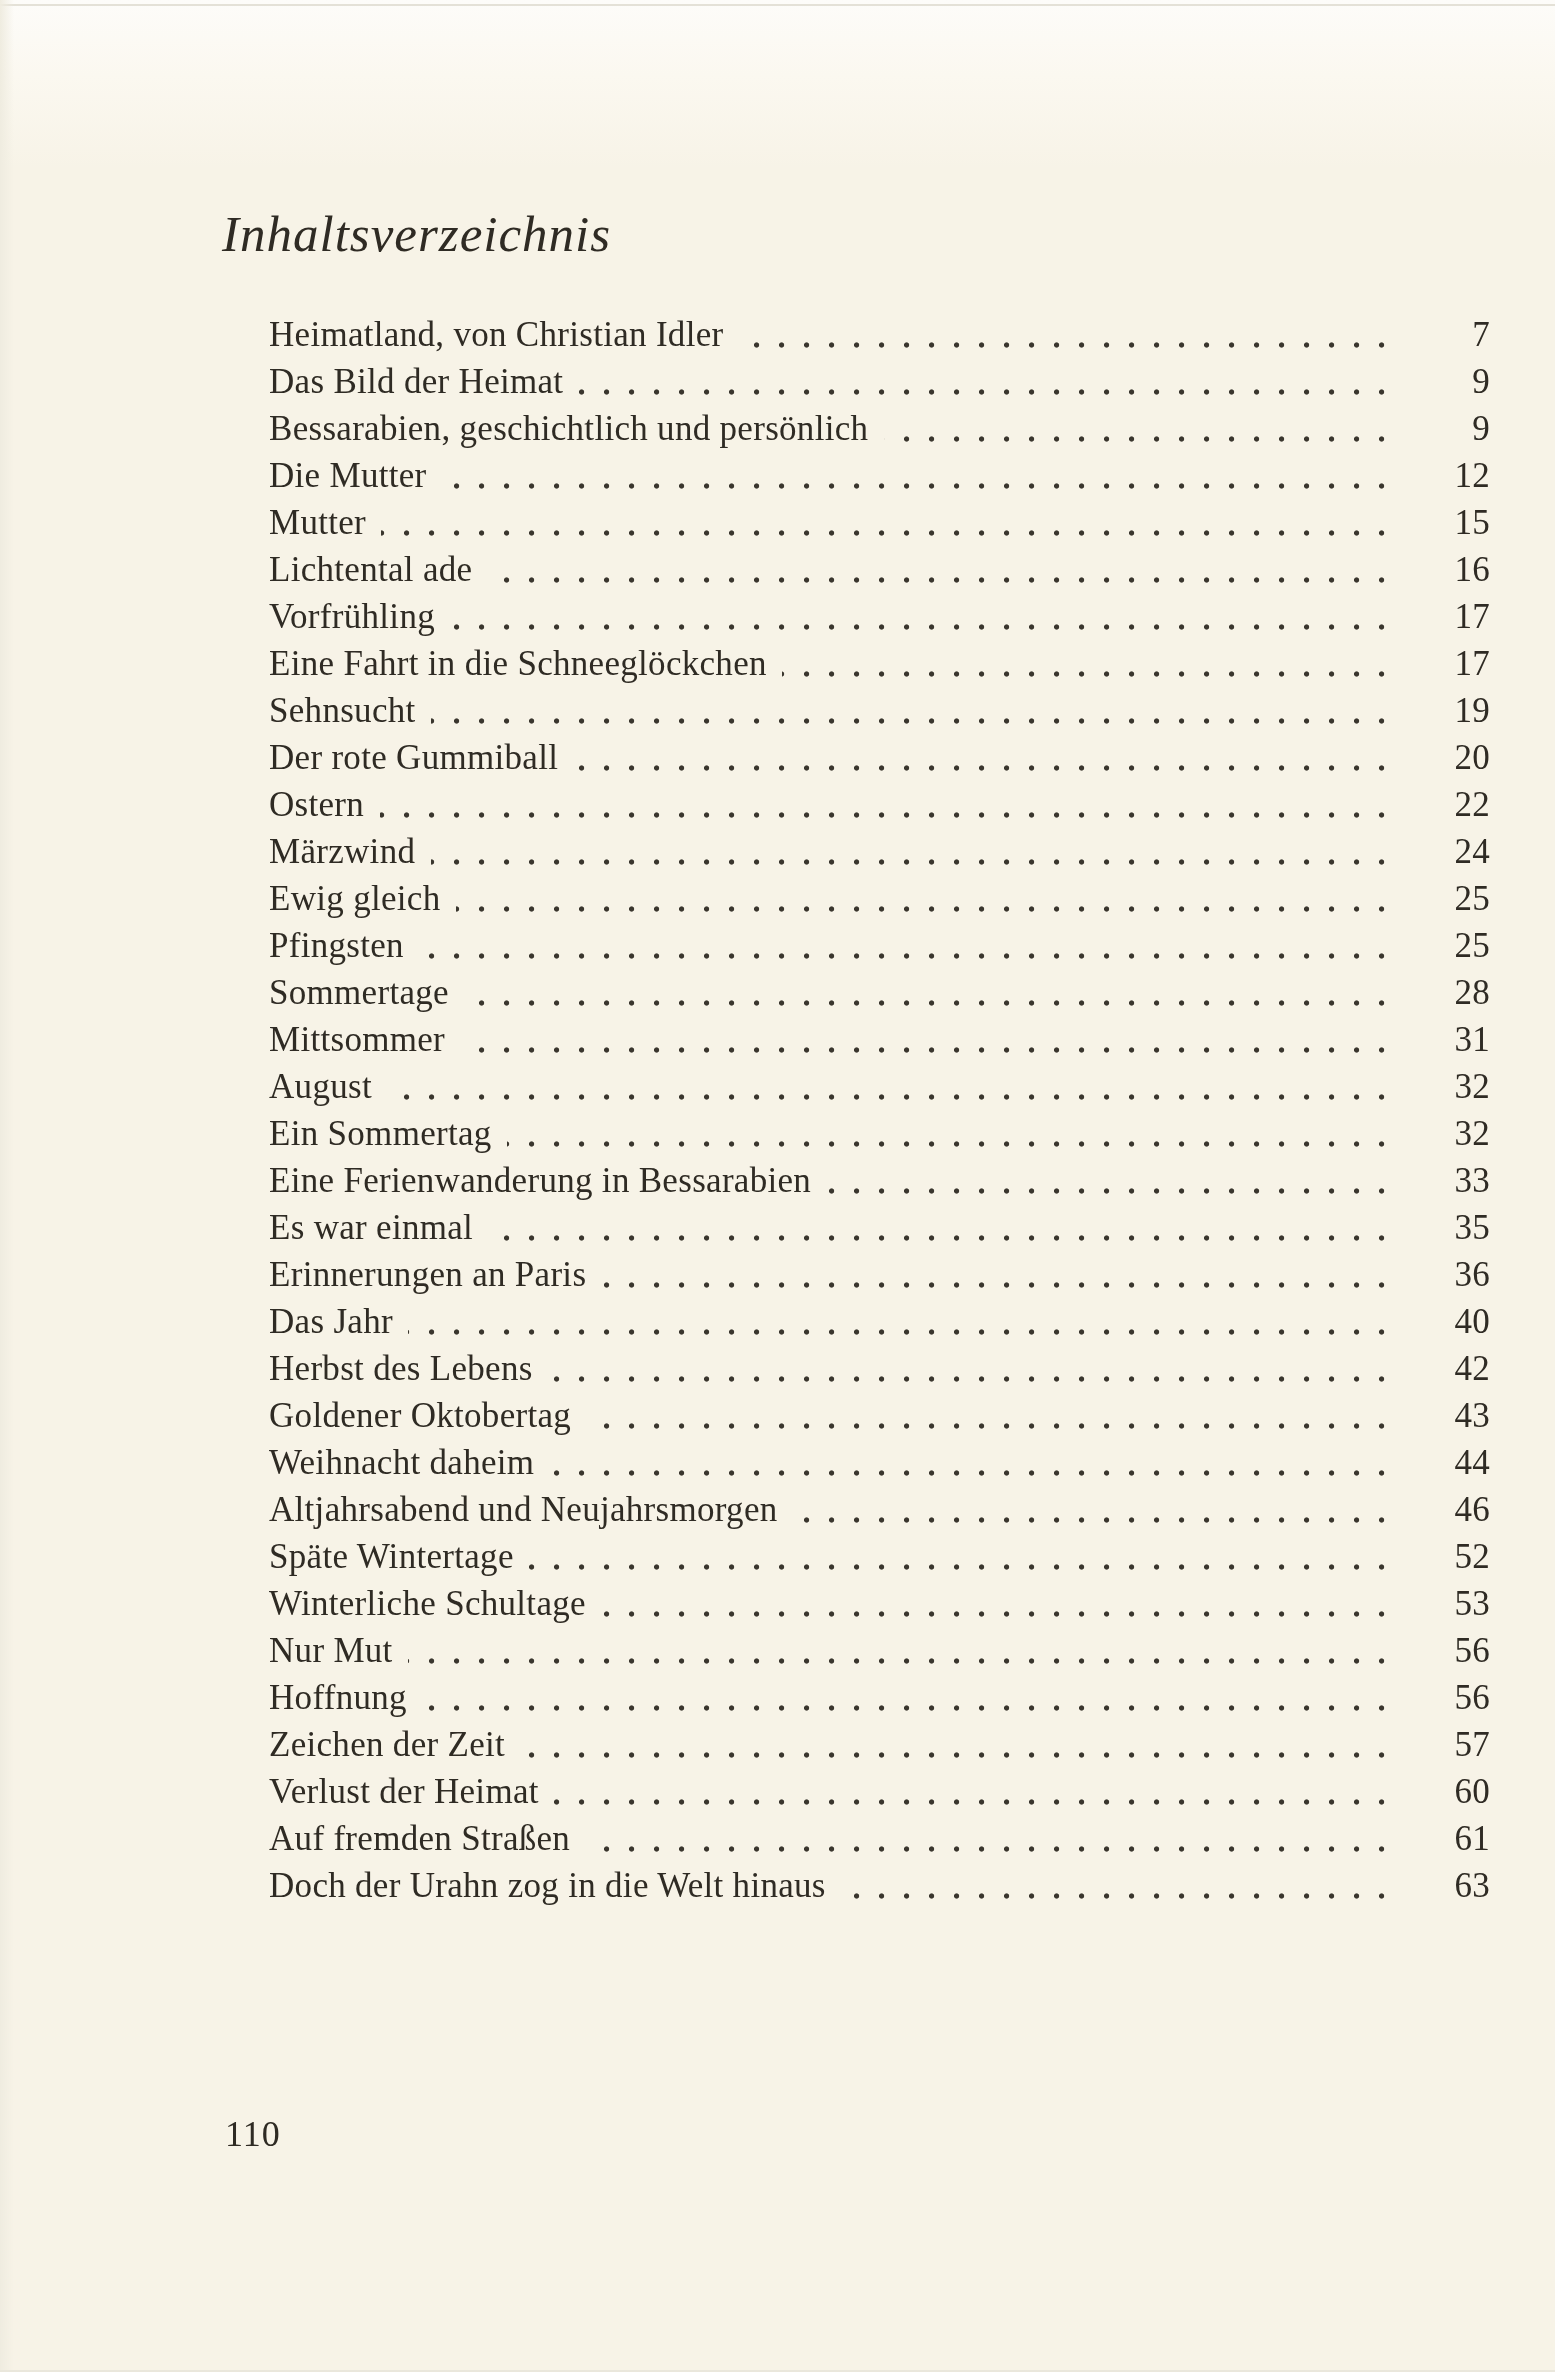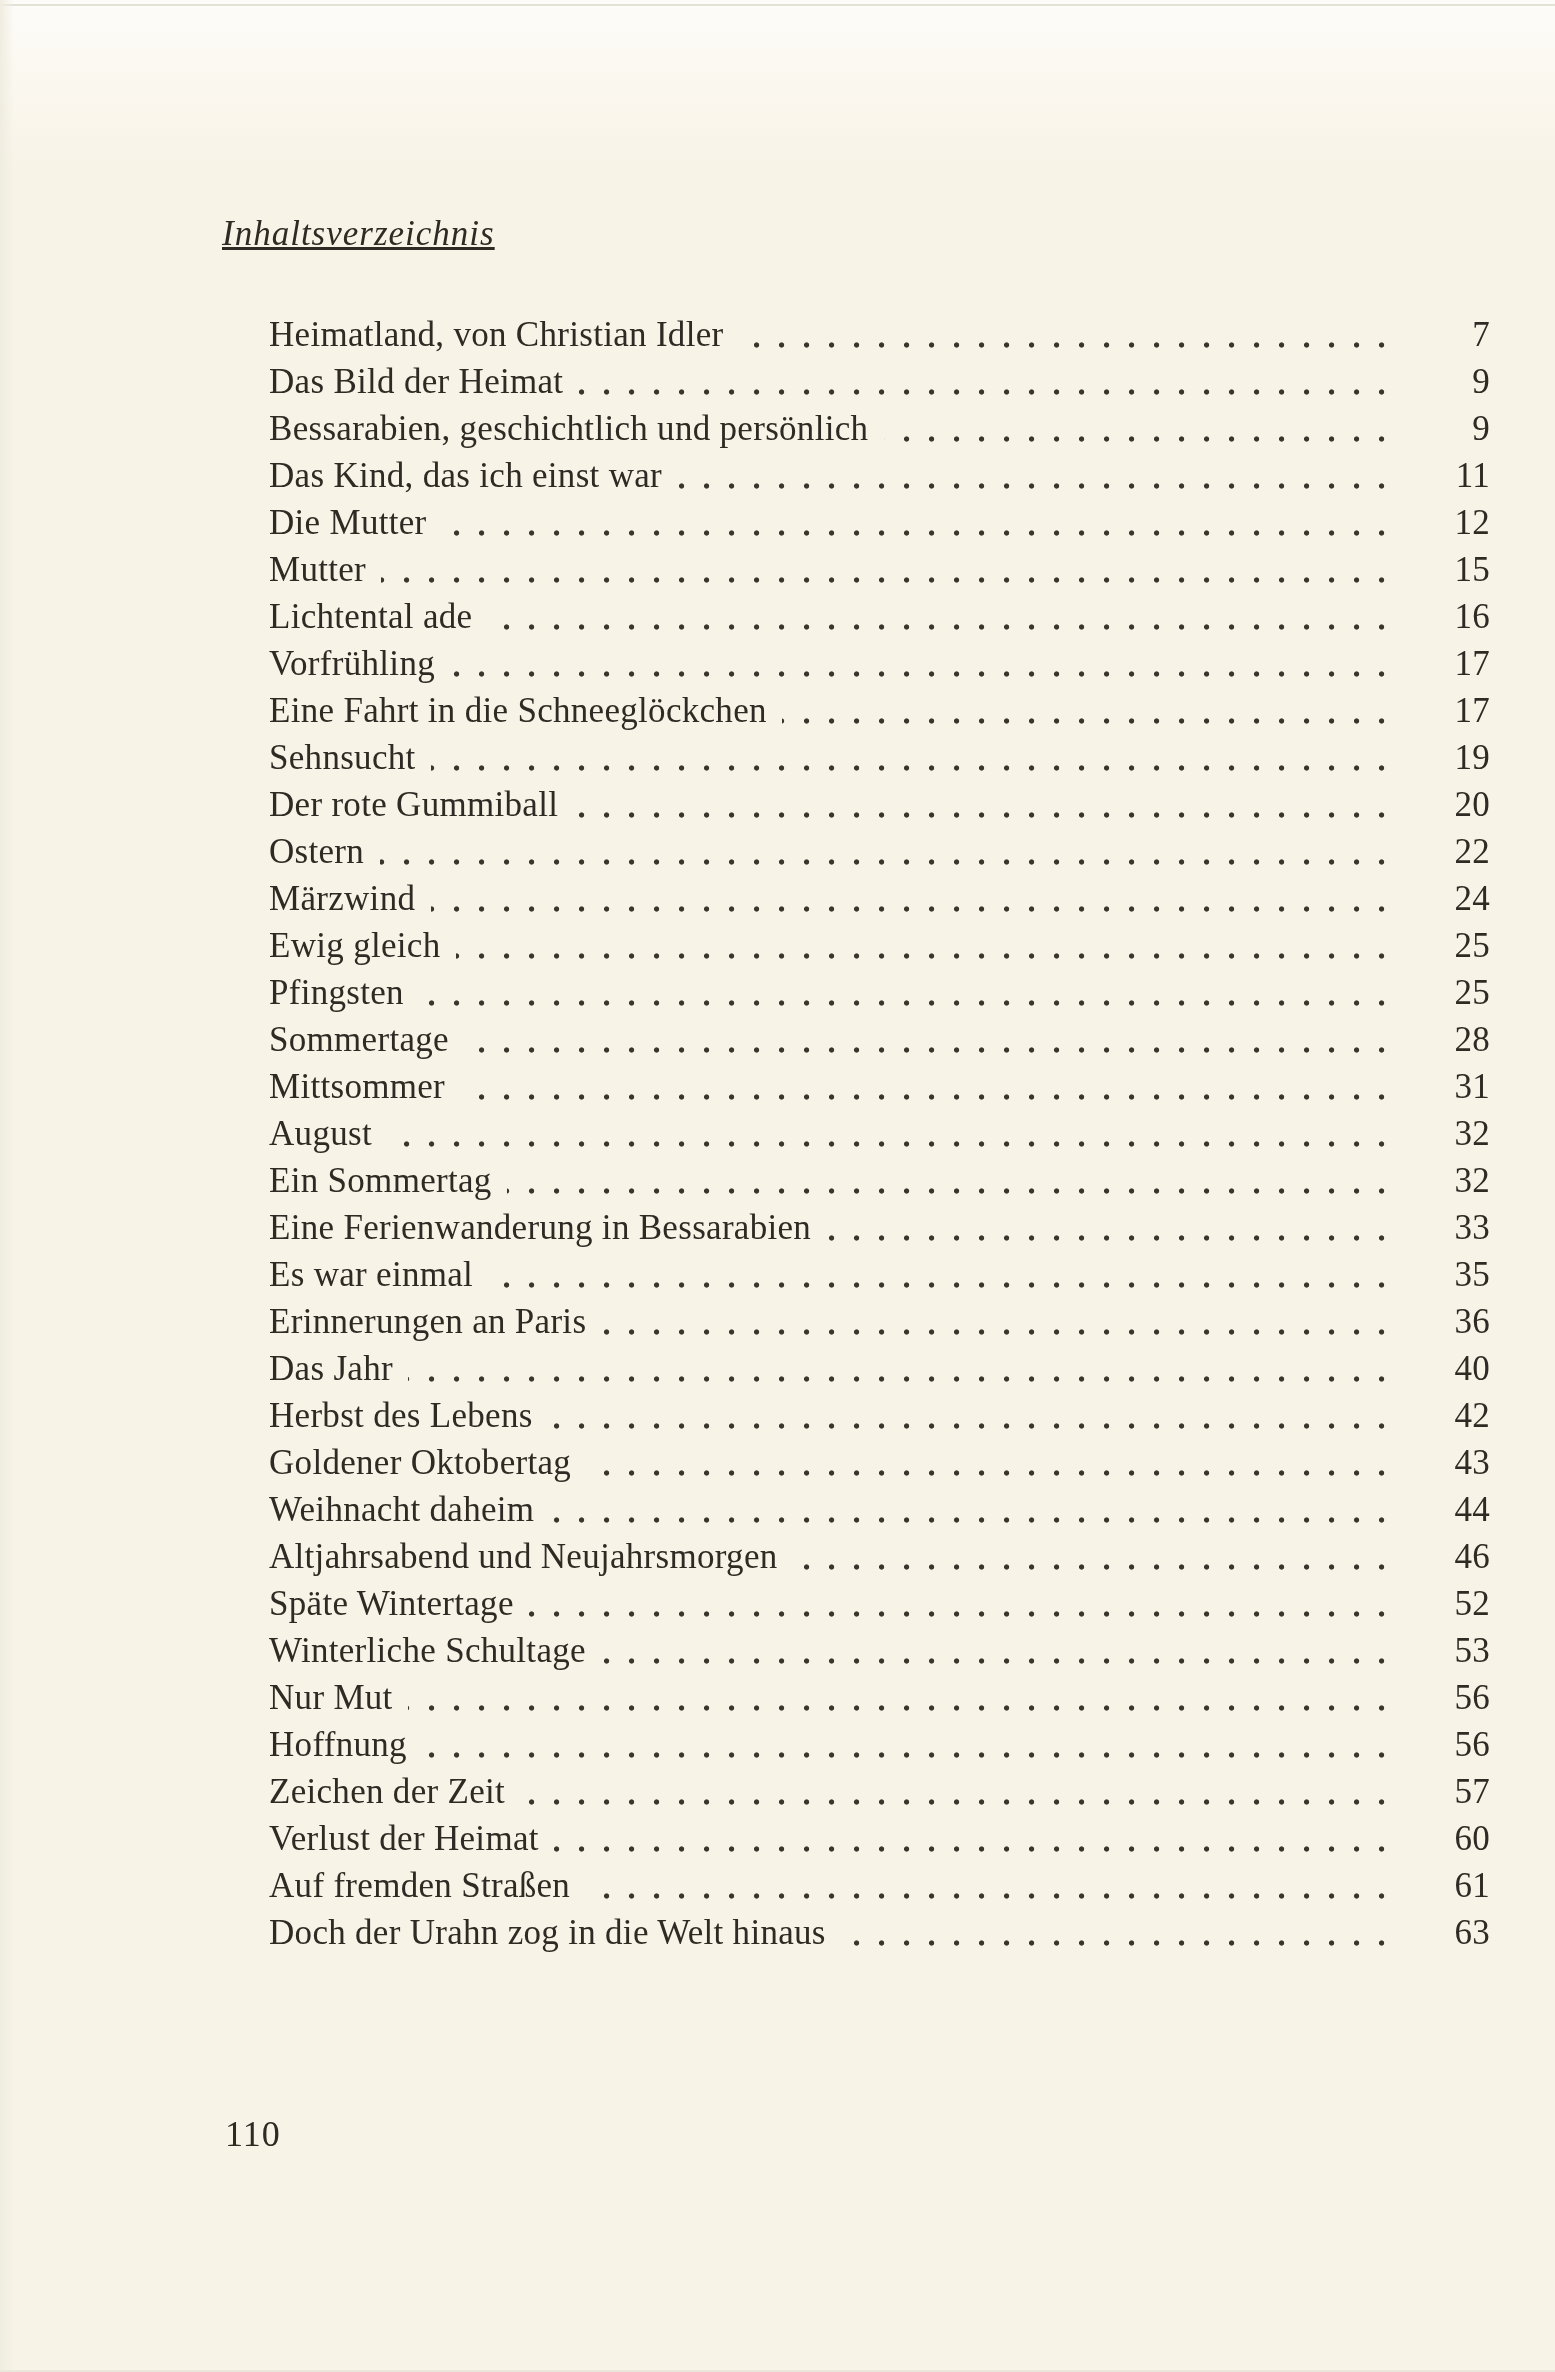--- a/index.html
+++ b/index.html
@@ -36,26 +36,25 @@
   }
   .left-shade{
     position:absolute;top:0;bottom:0;left:0;width:13.5px;
     background:linear-gradient(90deg,#efece0 0%,rgba(239,236,224,0) 100%);
     pointer-events:none;
   }
   .title{
     position:absolute;
     left:222px;top:203px;
     margin:0;
-    font-size:35px;
+    font-size:51px;
     line-height:62px;
     font-style:italic;
     font-weight:400;
     letter-spacing:1px;
-    text-decoration:underline;
   }
   .toc{
     position:absolute;
     left:224px;top:311px;
     width:1221px;
     margin-left:45px;
   }
   .row{
     position:relative;
     height:47px;
@@ -100,21 +99,20 @@
   <div class="top-edge"></div>
   <div class="top-line"></div>
   <div class="left-shade"></div>
 
   <h1 class="title">Inhaltsverzeichnis</h1>
 
   <div class="toc" id="toc">
       <div class="row"><span class="t">Heimatland, von Christian Idler</span><span class="p">7</span></div>
       <div class="row"><span class="t">Das Bild der Heimat</span><span class="p">9</span></div>
       <div class="row"><span class="t">Bessarabien, geschichtlich und persönlich</span><span class="p">9</span></div>
-      <div class="row"><span class="t">Das Kind, das ich einst war</span><span class="p">11</span></div>
       <div class="row"><span class="t">Die Mutter</span><span class="p">12</span></div>
       <div class="row"><span class="t">Mutter</span><span class="p">15</span></div>
       <div class="row"><span class="t">Lichtental ade</span><span class="p">16</span></div>
       <div class="row"><span class="t">Vorfrühling</span><span class="p">17</span></div>
       <div class="row"><span class="t">Eine Fahrt in die Schneeglöckchen</span><span class="p">17</span></div>
       <div class="row"><span class="t">Sehnsucht</span><span class="p">19</span></div>
       <div class="row"><span class="t">Der rote Gummiball</span><span class="p">20</span></div>
       <div class="row"><span class="t">Ostern</span><span class="p">22</span></div>
       <div class="row"><span class="t">Märzwind</span><span class="p">24</span></div>
       <div class="row"><span class="t">Ewig gleich</span><span class="p">25</span></div>

